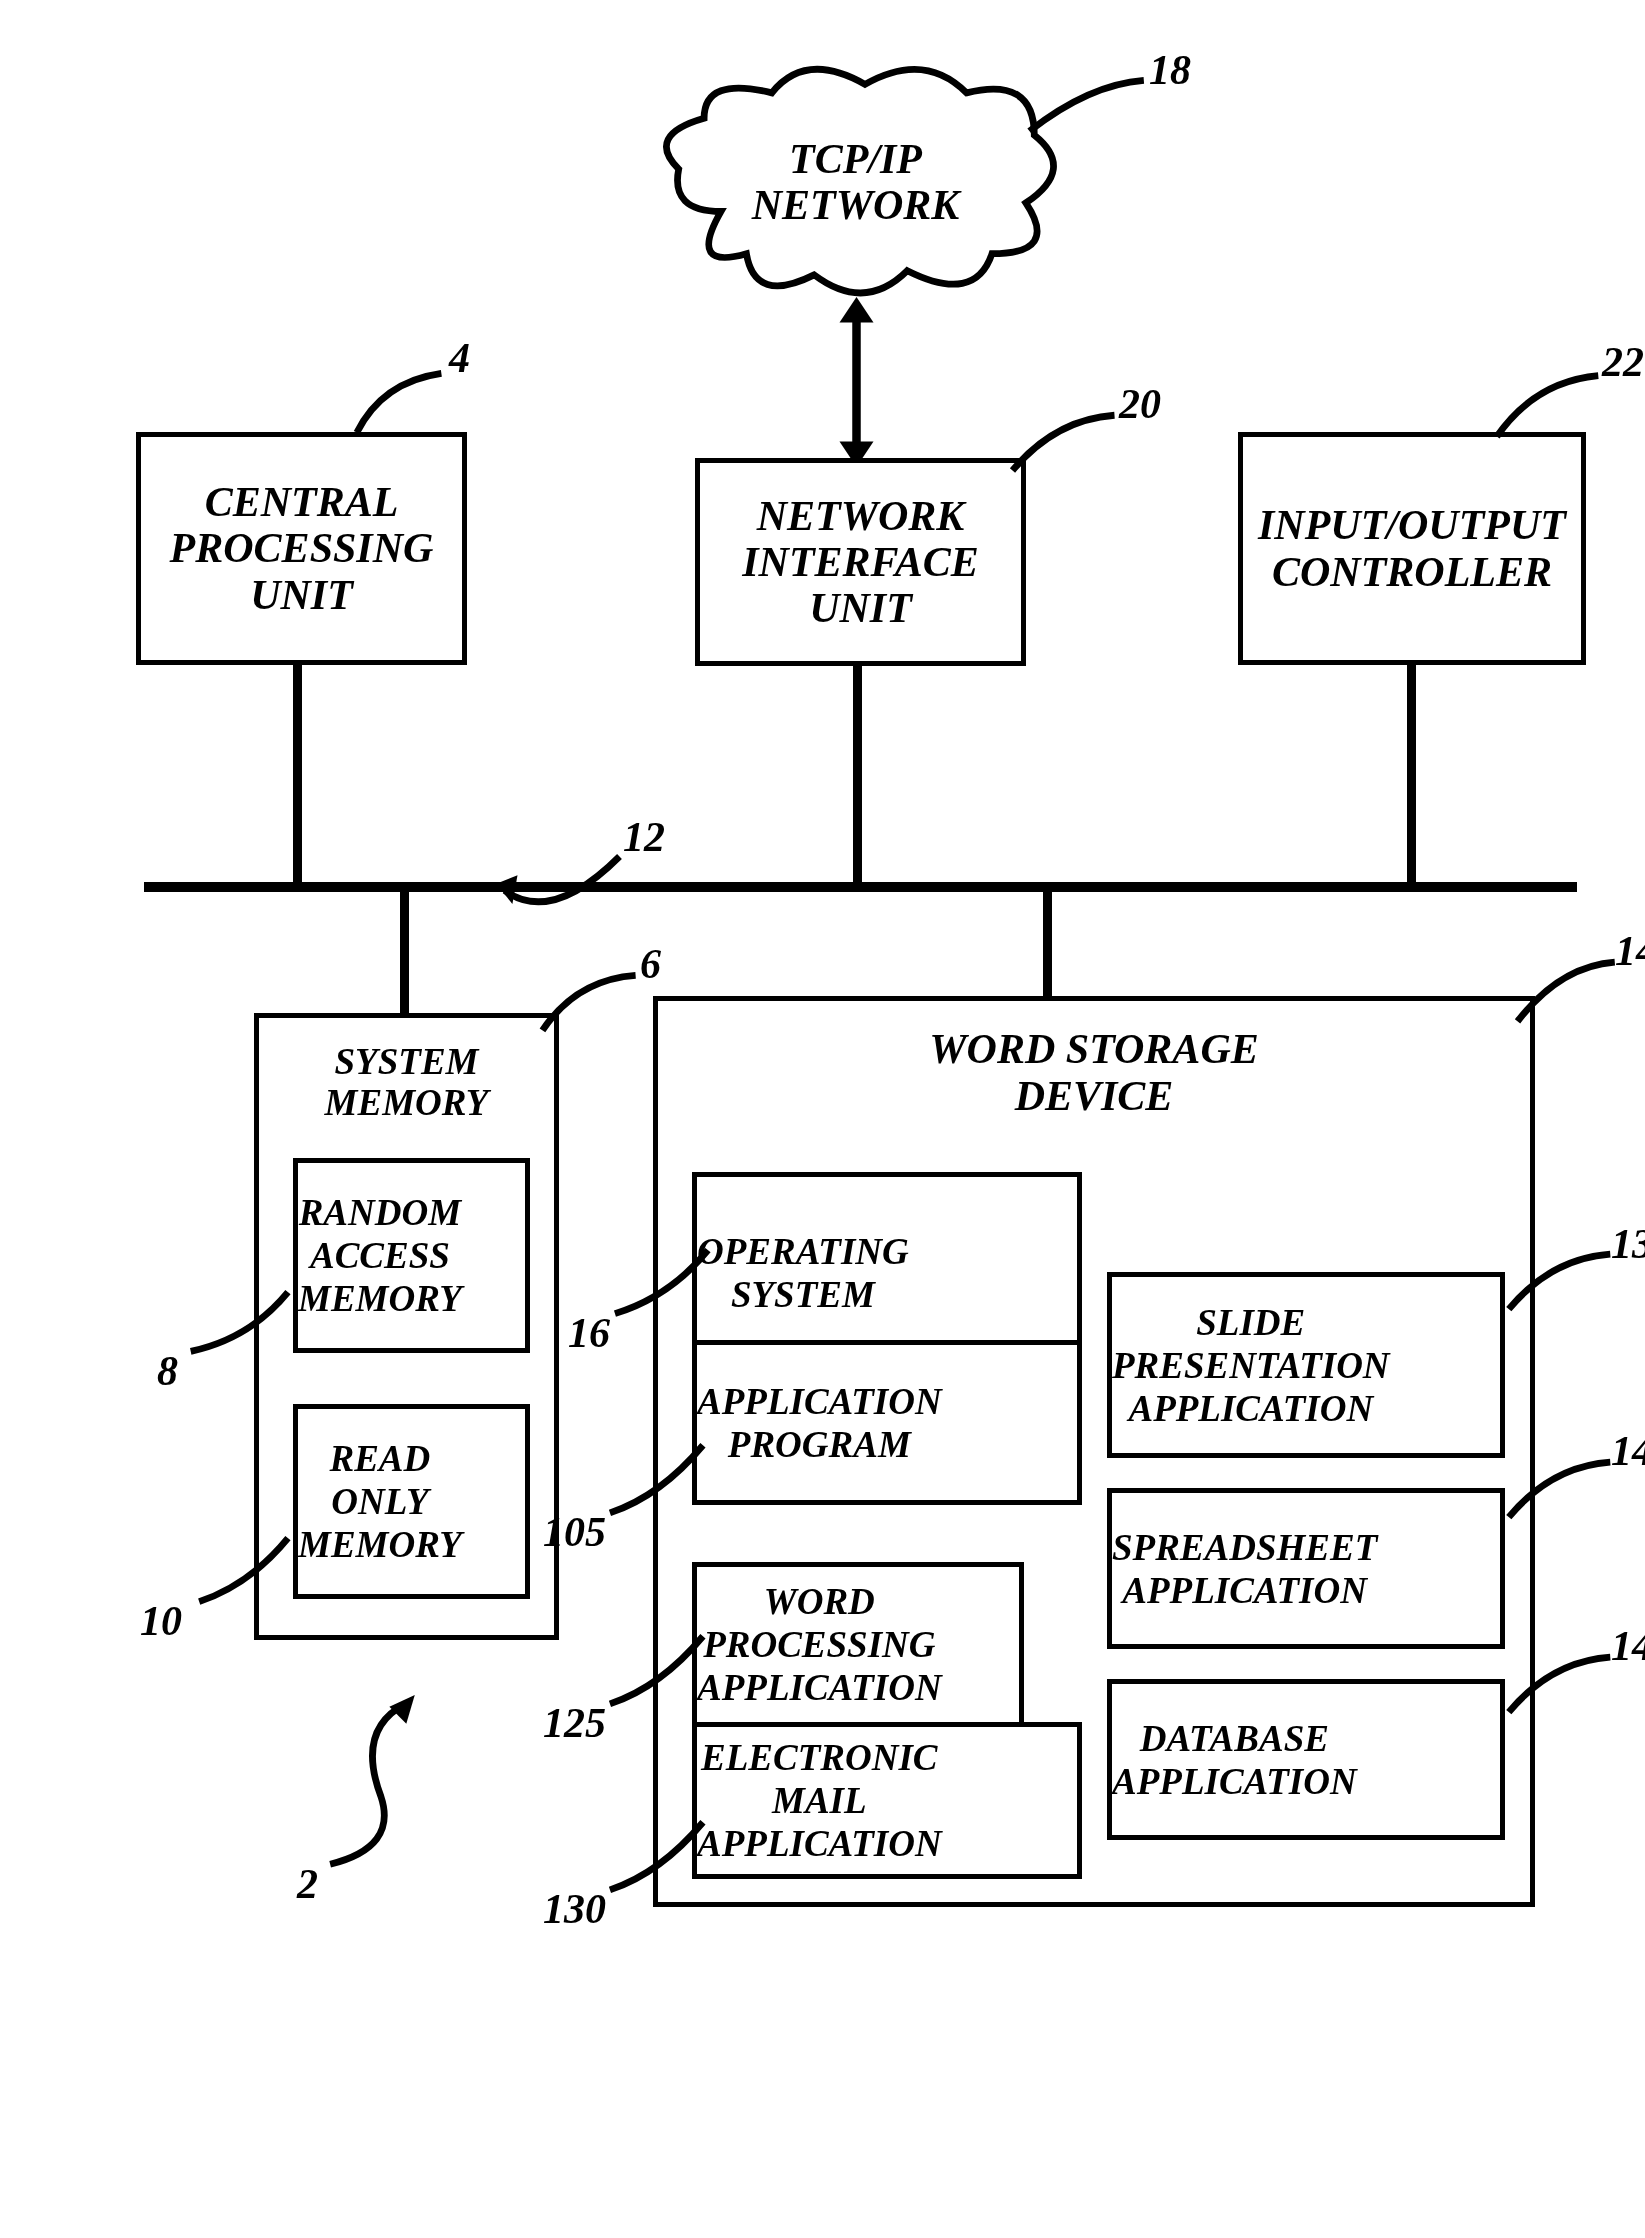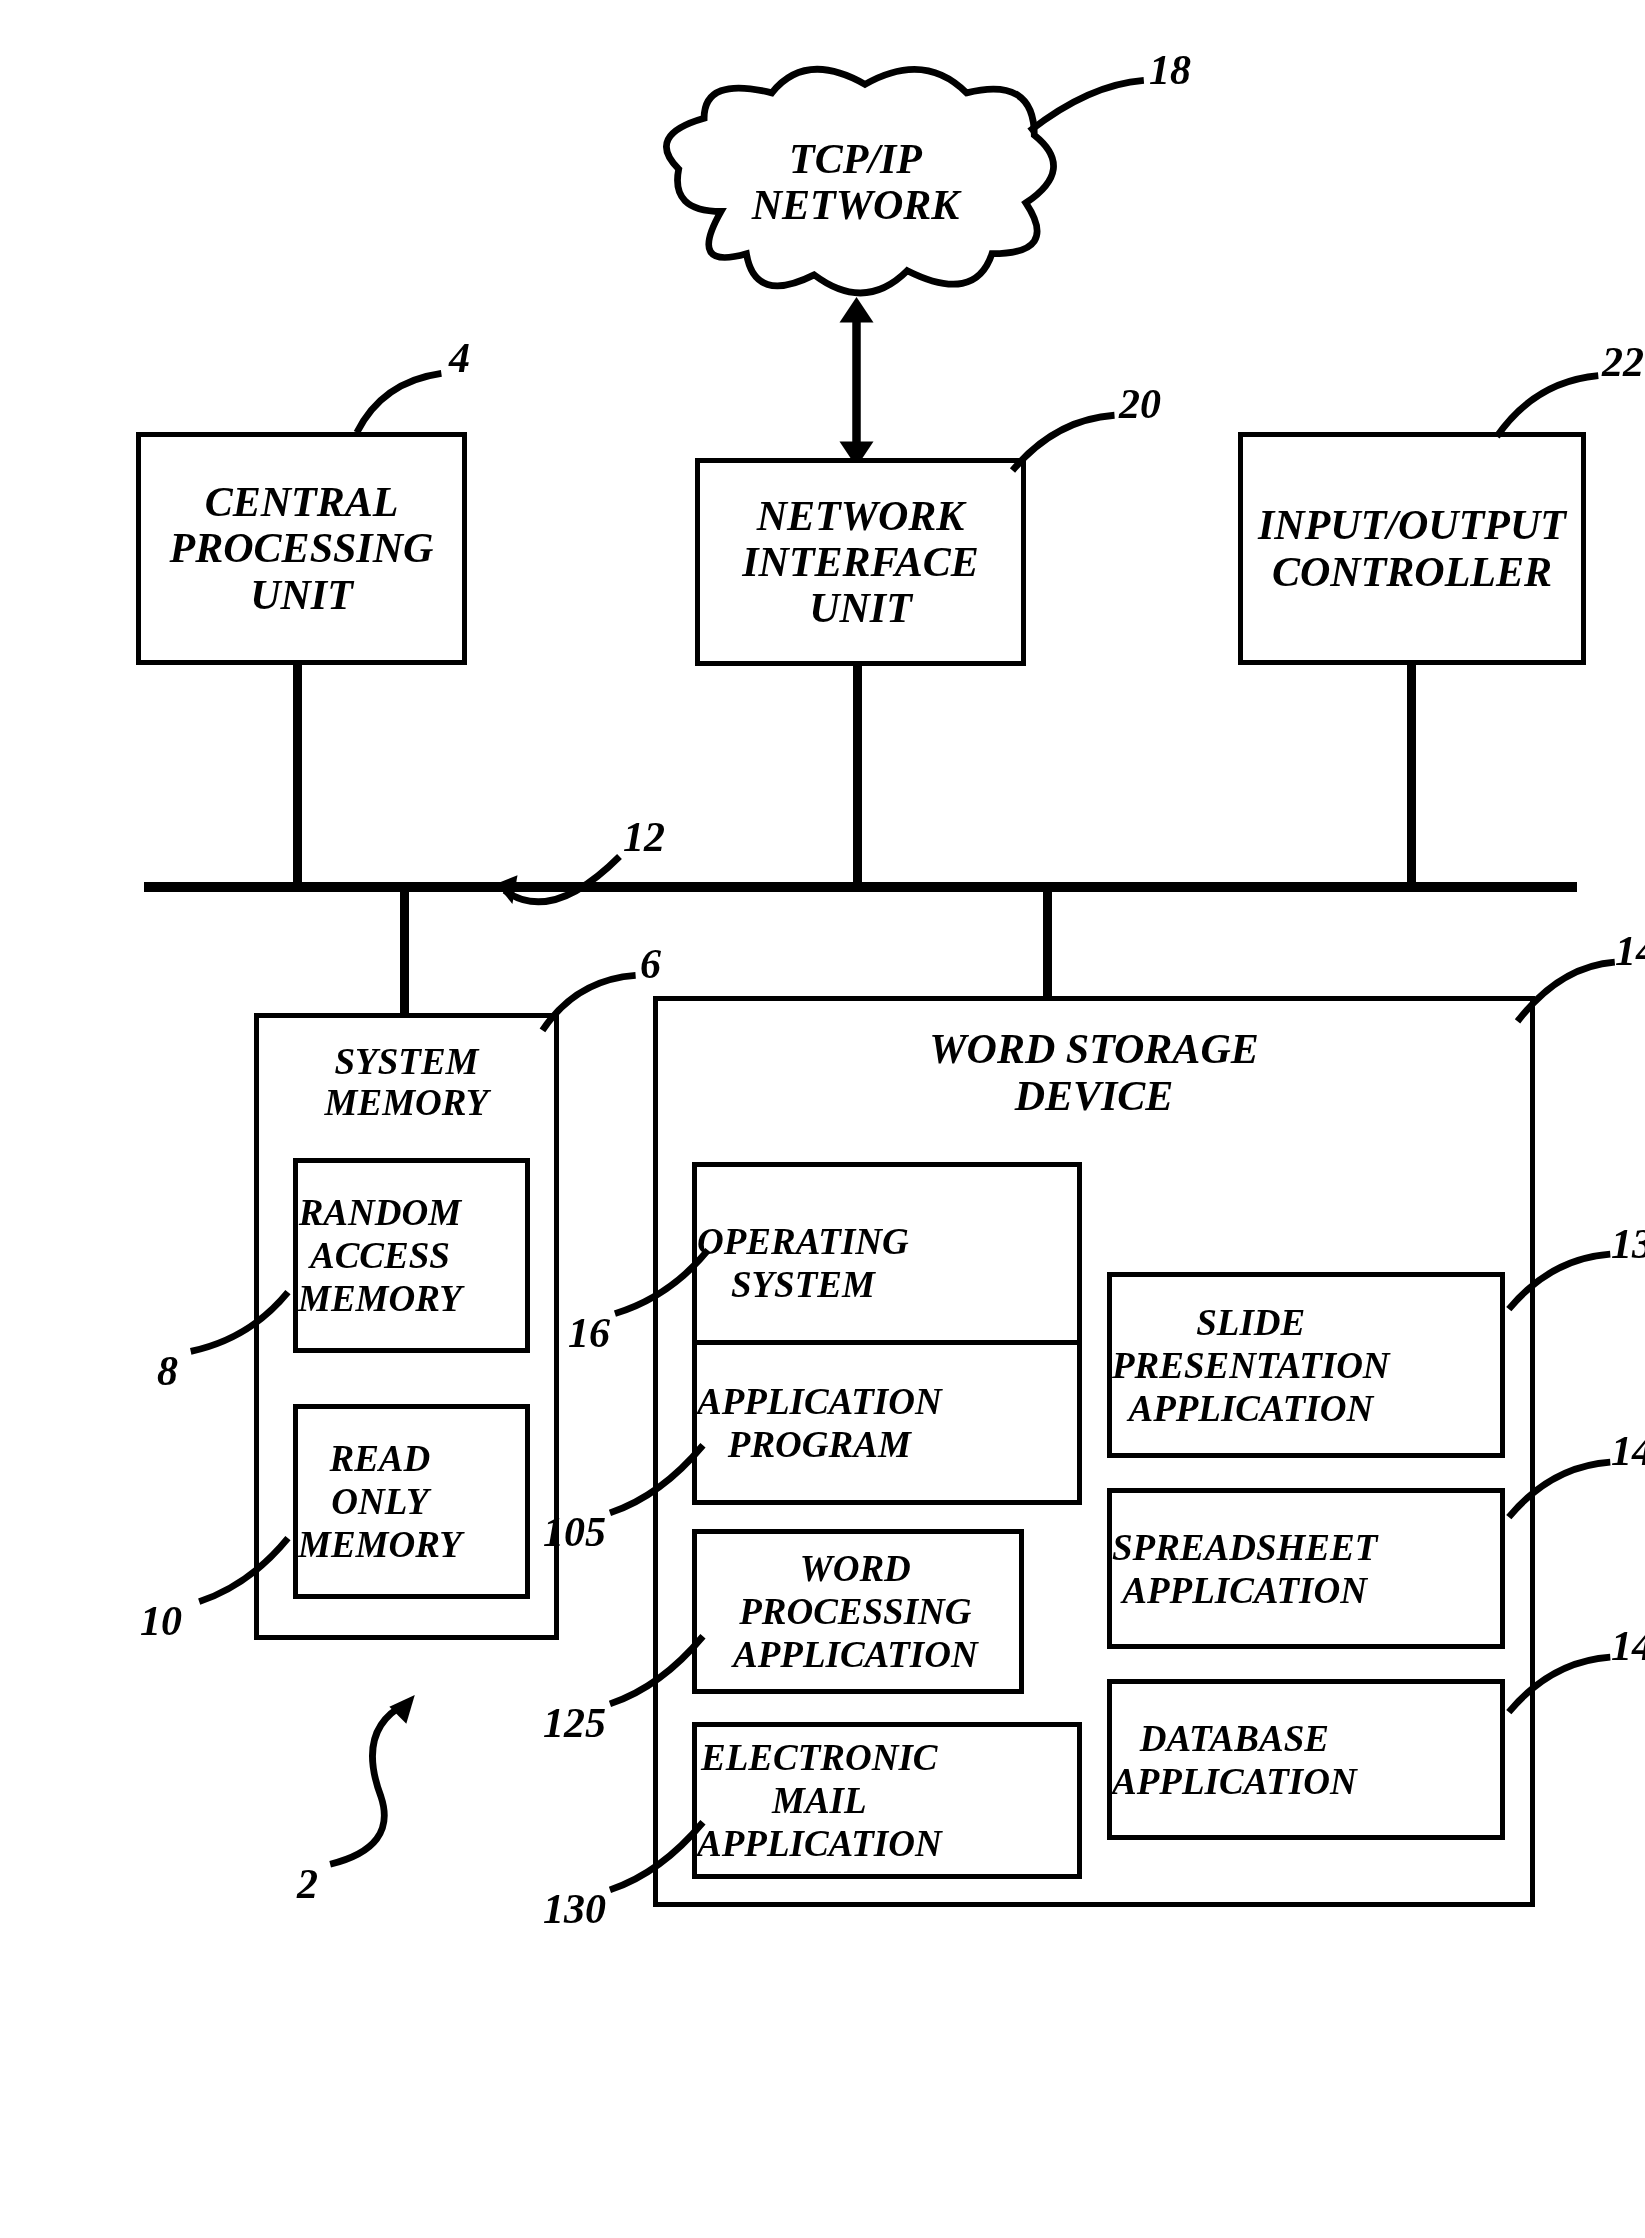--- a/index.html
+++ b/index.html
@@ -162,29 +162,29 @@
     <span style="white-space:pre;">READ
 ONLY
 MEMORY</span>
   </div>
 </div>
 
 <div class="block" style="left:653px; top:996px; width:882px; height:911px;">
   <div class="label fs-big" style="left:0; right:0; top:25.4px; text-align:center;">WORD STORAGE
 DEVICE</div>
 
-  <div class="block-inner fs-mid" style="left:34px; top:161px; width:390px; height:201px;">
+  <div class="block-inner fs-mid" style="left:34px; top:171px; width:390px; height:201px;">
     <span style="white-space:pre;">OPERATING
 SYSTEM</span>
   </div>
   <div class="block-inner fs-mid" style="left:34px; top:339px; width:390px; height:165px;">
     <span style="white-space:pre;">APPLICATION
 PROGRAM</span>
   </div>
-  <div class="block-inner fs-mid" style="left:34px; top:528px; width:332px; height:165px;padding-left:36px;">
+  <div class="block-inner fs-mid" style="left:34px; top:561px; width:332px; height:165px;">
     <span style="white-space:pre;">WORD
 PROCESSING
 APPLICATION</span>
   </div>
   <div class="block-inner fs-mid" style="left:34px; top:721px; width:390px; height:157px;font-style:italic;">
     <span style="white-space:pre;">ELECTRONIC
 MAIL
 APPLICATION</span>
   </div>
 

